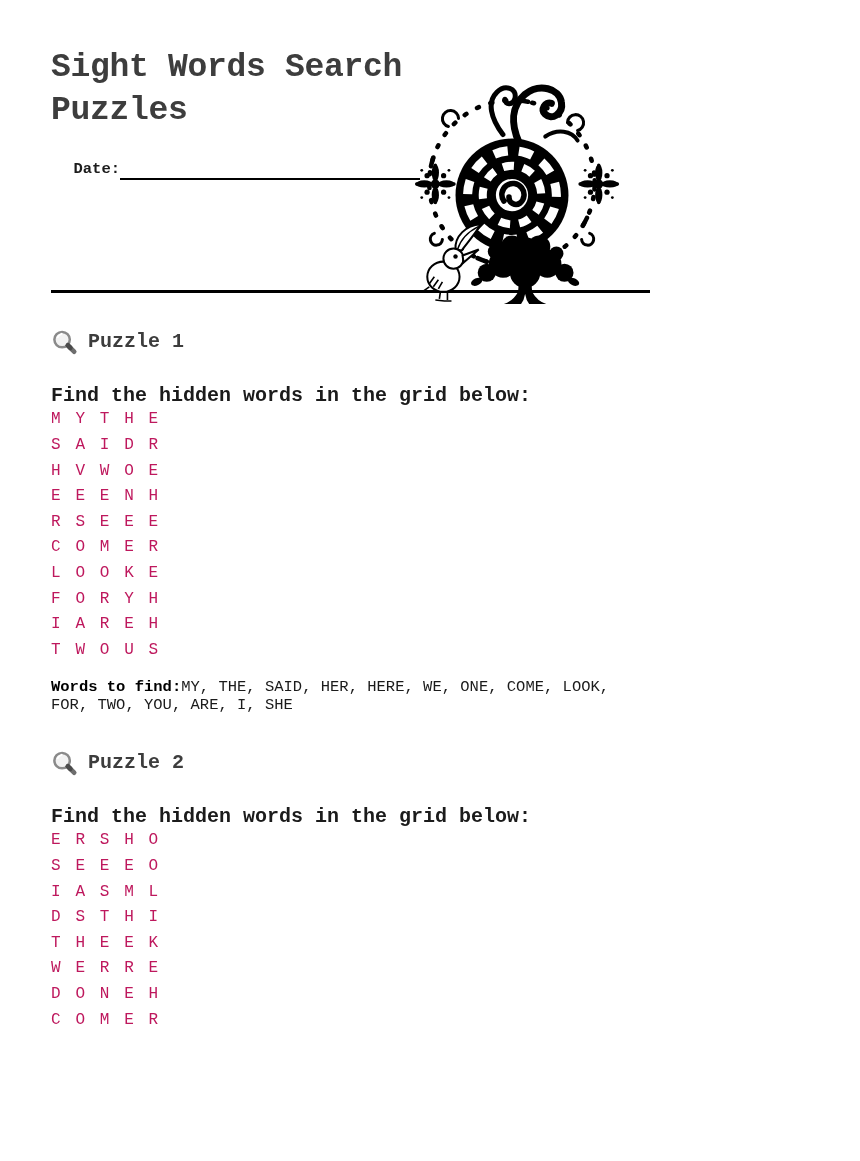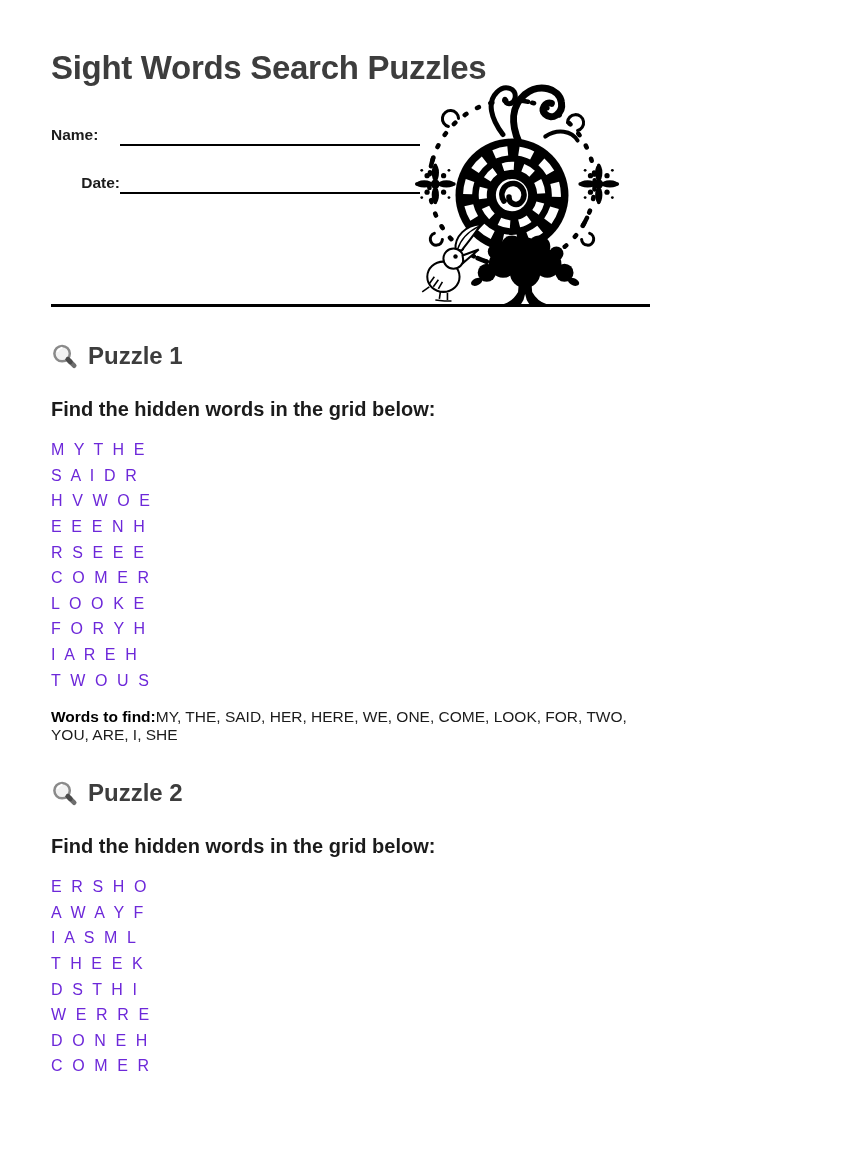--- a/index.html
+++ b/index.html
@@ -1,55 +1,51 @@
 <!DOCTYPE html>
 <html><head>
 <meta charset="utf-8">
 <style>
   html,body{margin:0;padding:0;background:#fff;}
   .sheet{position:relative;width:700px;height:1161px;overflow:hidden;background:#ffffff;
-         font-family:Liberation Sans, sans-serif;color:#1b1b1b;}
+         font-family:Liberation Mono, monospace;color:#1b1b1b;}
   .inner{padding:0 50px 0 51px;}
 
   .page-title{margin:0;padding-top:46px;max-width:460px;font-size:33px;line-height:1.31;
               font-weight:700;color:#3d3d3d;letter-spacing:-0.3px;}
 
   .field-row{display:flex;align-items:flex-end;margin-top:33px;height:24px;}
   .field-row.date{margin-top:24px;text-align:right;}
   .field-label{font-weight:700;font-size:15.5px;color:#1c1c1c;width:69px;padding-bottom:2px;}
   .field-line{width:300px;height:22px;border-bottom:2px solid #000;font-size:15px;}
 
   .ornament{position:absolute;top:72px;right:74px;width:228px;height:234px;}
 
   .divider{height:3px;background:#000;margin-top:110px;}
 
   .puzzle-heading{display:flex;align-items:center;gap:10px;margin:33px 0 0 0;
-                  font-size:24px;line-height:32px;font-weight:700;color:#3d3d3d;}
+                  font-size:20px;line-height:32px;font-weight:700;color:#3d3d3d;}
   .mag{width:27px;height:27px;flex:0 0 auto;}
 
   .instruction{margin:26px 0 0 0;font-size:20px;font-weight:700;color:#1b1b1b;}
 
-  .grid{margin-top:16px;font-size:16px;line-height:25.6px;letter-spacing:2.6px;color:#6d28d9;}
+  .grid{font-size:16px;line-height:25.6px;letter-spacing:2.6px;color:#be185d;}
   .grid-row{white-space:pre;}
 
   .words{margin:15px 0 0 0;font-size:15.5px;color:#1b1b1b;}
   .words-label{font-weight:700;color:#000;}
 </style>
 </head>
 <body>
 
 <div class="sheet">
   <div class="inner">
 
     <h1 class="page-title">Sight Words Search Puzzles</h1>
 
-    <div class="field-row">
-      <span class="field-label">Name:</span>
-      <span class="field-line"></span>
-    </div>
 
     <div class="field-row date">
       <span class="field-label">Date:</span>
       <span class="field-line"></span>
     </div>
 
     <svg class="ornament" viewBox="0 0 226 232" aria-hidden="true">
       <defs>
         <g id="flower" fill="#000">
           <circle r="4.5"></circle>
@@ -161,23 +157,23 @@
         <line x1="17.5" y1="17" x2="24" y2="23.5" stroke="#6e6e6e" stroke-width="5" stroke-linecap="round"></line>
         <line x1="17.5" y1="17" x2="20" y2="19.5" stroke="#4a4a4a" stroke-width="5" stroke-linecap="round"></line>
       </svg>
       <span>Puzzle 2</span>
     </h2>
 
     <p class="instruction">Find the hidden words in the grid below:</p>
 
     <div class="grid">
       <div class="grid-row">E R S H O</div>
-      <div class="grid-row">A W A Y F</div>
+      <div class="grid-row">S E E E O</div>
       <div class="grid-row">I A S M L</div>
+      <div class="grid-row">D S T H I</div>
       <div class="grid-row">T H E E K</div>
-      <div class="grid-row">D S T H I</div>
       <div class="grid-row">W E R R E</div>
       <div class="grid-row">D O N E H</div>
       <div class="grid-row">C O M E R</div>
     </div>
 
   </div>
 </div>
 
 </body></html>

